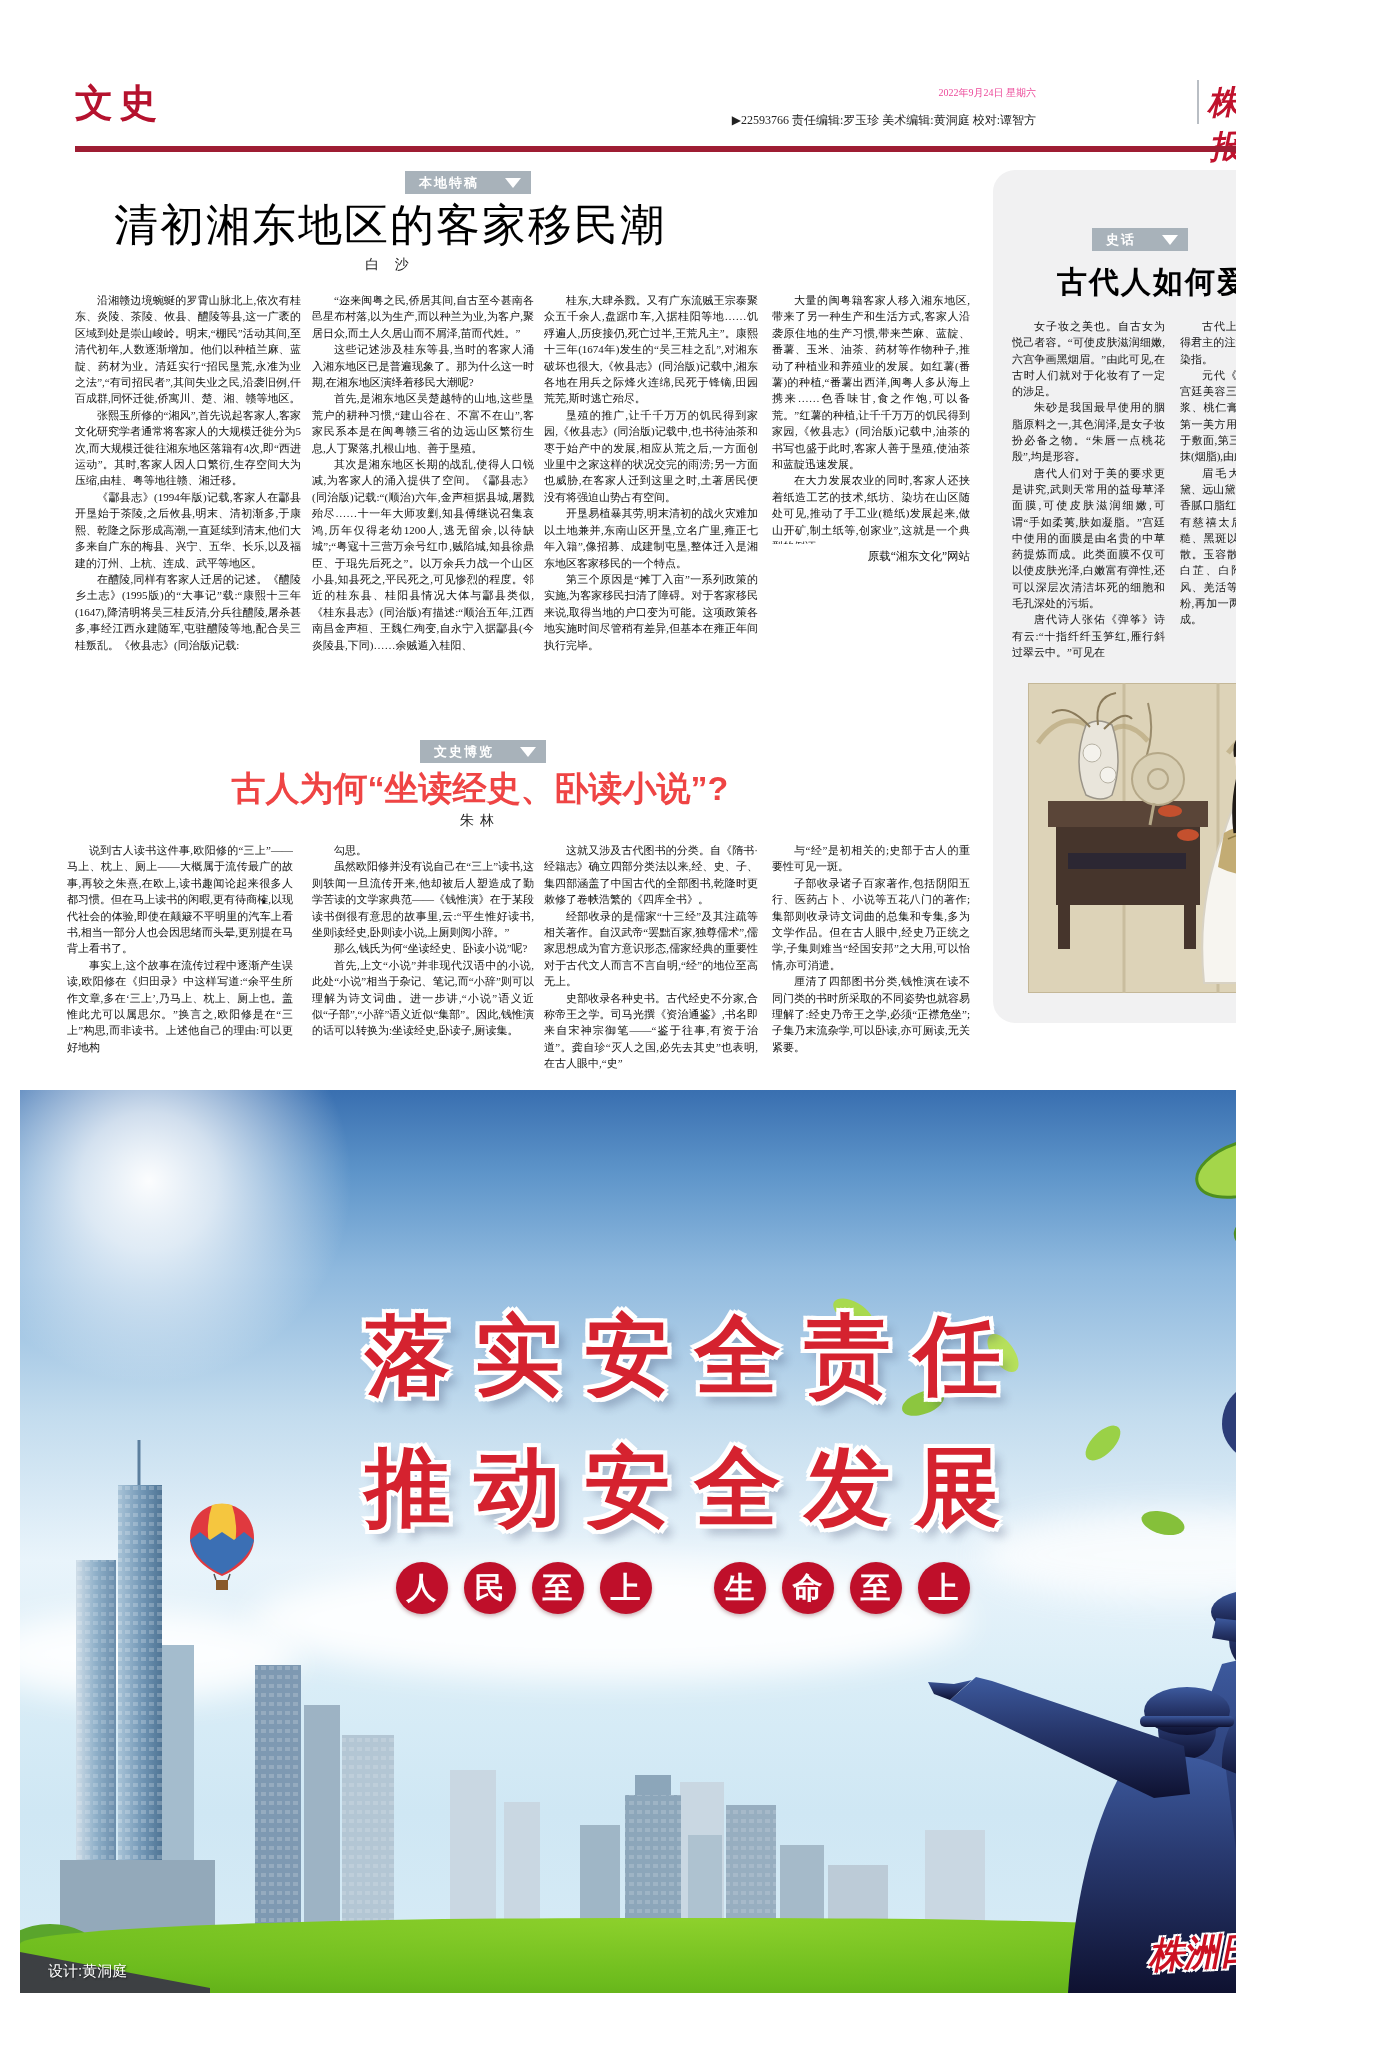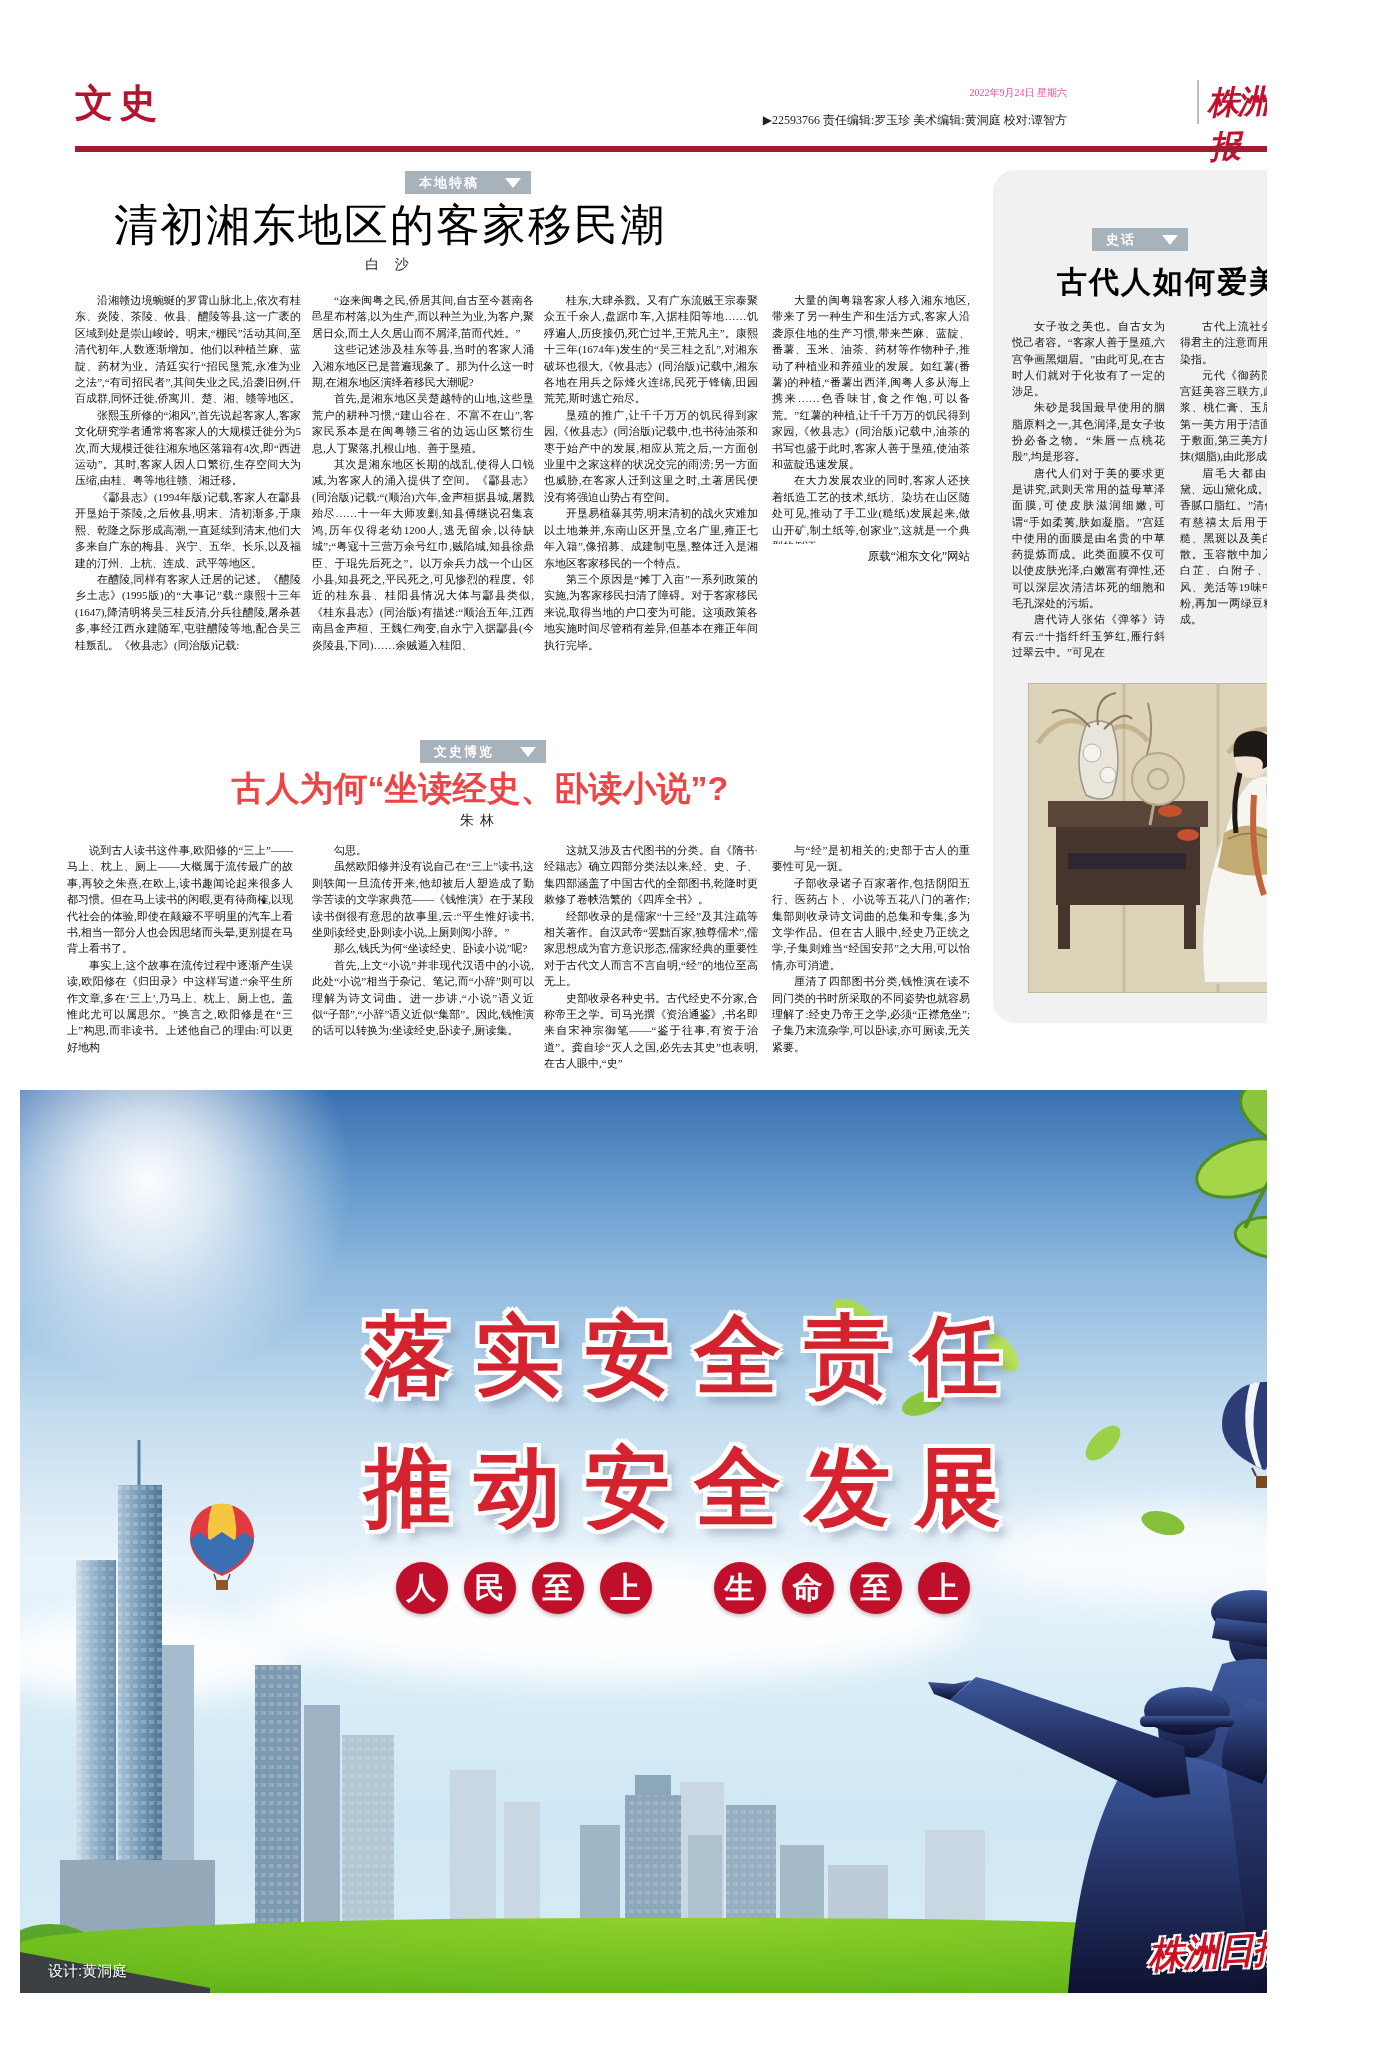--- a/index.html
+++ b/index.html
@@ -1,17 +1,17 @@
 <!DOCTYPE html>
 <html><head>
 <meta charset="utf-8">
 <style>
   html,body{margin:0;padding:0;background:#ffffff;}
   .page{position:relative;width:1236px;height:2064px;background:#fff;overflow:hidden;
-        font-family:"Liberation Serif","DejaVu Serif",serif;color:#1a1a1a;padding-left:31px;}
+        font-family:"Liberation Serif","DejaVu Serif",serif;color:#1a1a1a;}
 
   
   .section-logo{position:absolute;left:75px;top:78px;font-size:38px;font-weight:bold;
                 color:#b5122e;letter-spacing:6px;font-family:"Liberation Sans",sans-serif;}
   .hdr-date{position:absolute;right:200px;top:86px;font-size:10px;color:#ec4899;}
   .hdr-editors{position:absolute;right:200px;top:112px;font-size:12px;color:#222;}
   .hdr-bar1,.hdr-bar2{position:absolute;top:80px;width:2px;height:44px;background:#b9bec4;}
   .hdr-bar1{left:1197px;} .hdr-bar2{left:1312px;}
   .masthead{position:absolute;left:1208px;top:80px;width:100px;font-size:32px;font-weight:bold;
             font-style:italic;color:#c0122d;letter-spacing:-2px;transform:rotate(-2deg);
@@ -171,21 +171,21 @@
       </div>
   </section>
 
   <aside class="sidebar">
     <div class="tag" style="left:99px;top:58px;">
       <span class="tag-label">史话</span>
       <span class="tri"></span>
     </div>
     <h2 class="sidebar-title" style="margin:0;">古代人如何爱美</h2>
     <div class="col sb-col" style="left:19px;top:148px;width:153px;height:360px;">
-        <p class="para">女子妆之美也。自古女为悦己者容。“客家人善于垦殖,六宫争画黑烟眉。”由此可见,在古时人们就对于化妆有了一定的涉足。</p>
+        <p class="para">女子妆之美也。自古女为悦己者容。“可使皮肤滋润细嫩,六宫争画黑烟眉。”由此可见,在古时人们就对于化妆有了一定的涉足。</p>
         <p class="para">朱砂是我国最早使用的胭脂原料之一,其色润泽,是女子妆扮必备之物。“朱唇一点桃花殷”,均是形容。</p>
         <p class="para">唐代人们对于美的要求更是讲究,武则天常用的益母草泽面膜,可使皮肤滋润细嫩,可谓“手如柔荑,肤如凝脂。”宫廷中使用的面膜是由名贵的中草药提炼而成。此类面膜不仅可以使皮肤光泽,白嫩富有弹性,还可以深层次清洁坏死的细胞和毛孔深处的污垢。</p>
         <p class="para">唐代诗人张佑《弹筝》诗有云:“十指纤纤玉笋红,雁行斜过翠云中。”可见在</p>
       </div>
     <div class="col sb-col" style="left:187px;top:148px;width:152px;height:360px;">
         <p class="para">古代上流社会人们为了获得君主的注意而用蔻丹(金凤花)染指。</p>
         <p class="para">元代《御药院方》中就有宫廷美容三联方,此方是由猪蹄浆、桃仁膏、玉屑膏组成的。第一美方用于洁面,第二美方用于敷面,第三美方用于面后的涂抹(烟脂),由此形成美白功效。</p>
         <p class="para">眉毛大都由螺子黛、青黛、远山黛化成。“色酣眉黛浓,香腻口脂红。”清代宫廷御方中有慈禧太后用于治疗颜面粗糙、黑斑以及美白功效的玉容散。玉容散中加入了白丁香、白芷、白附子、白僵蚕、防风、羌活等19味中草药研磨成粉,再加一两绿豆粉均匀混合而成。</p>
       </div>
 

